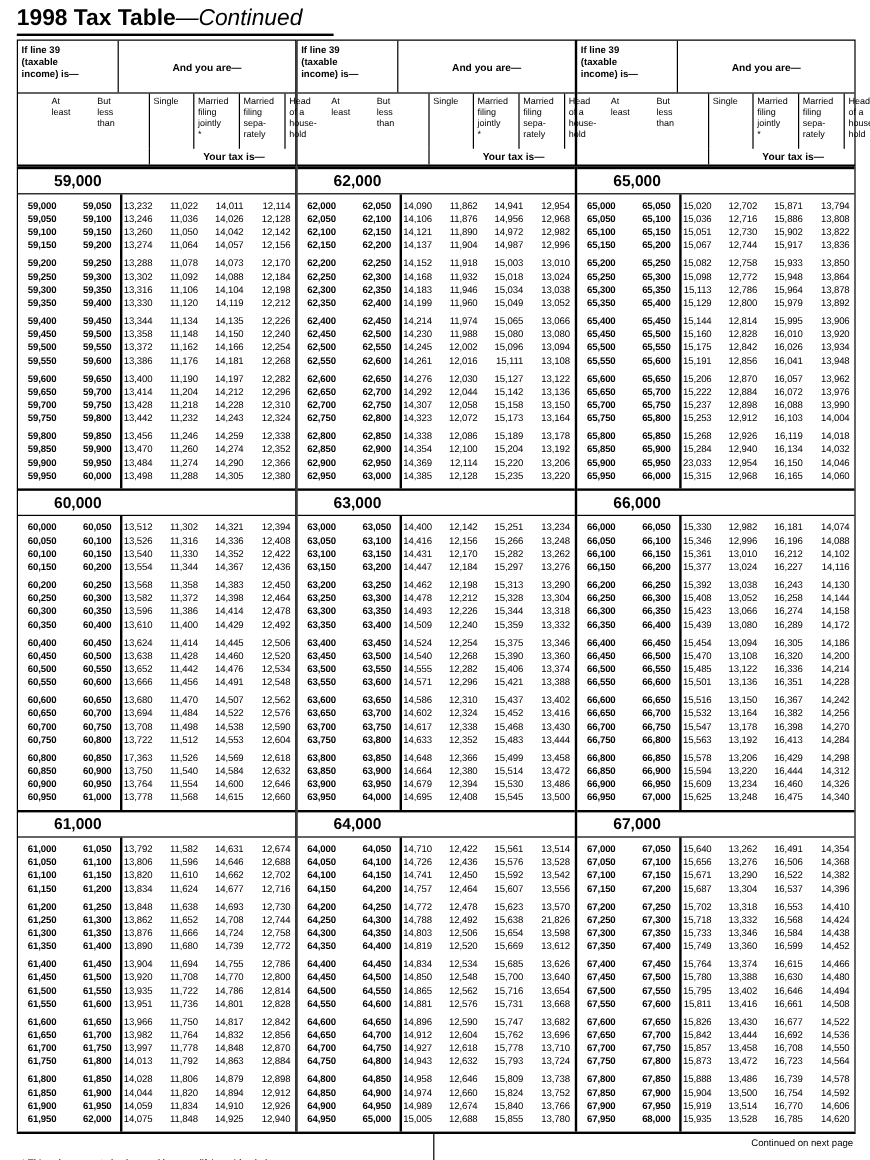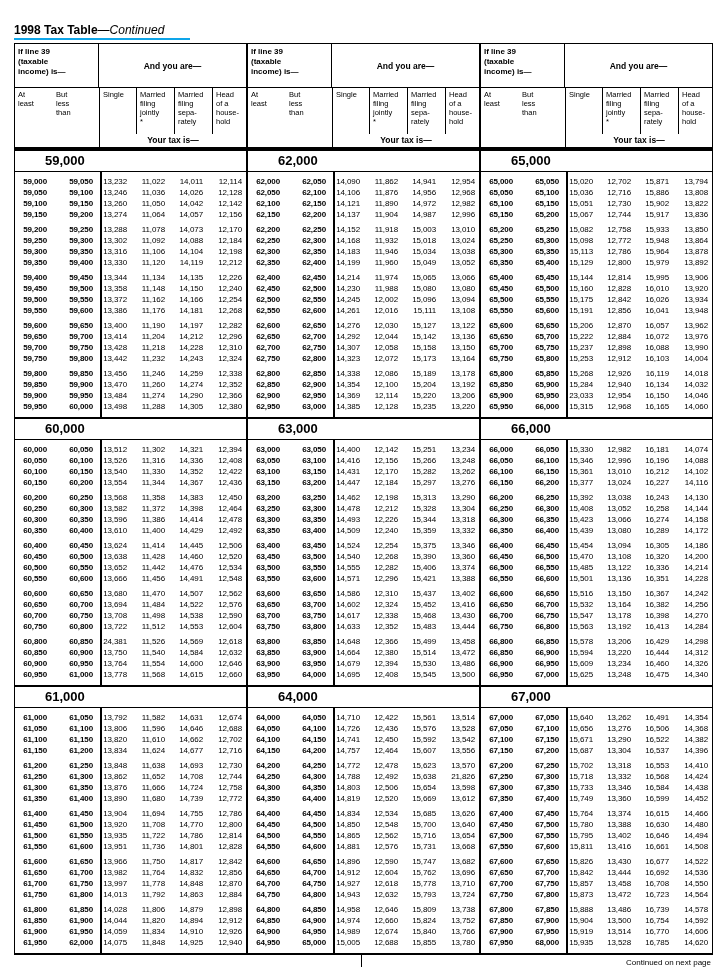--- a/index.html
+++ b/index.html
@@ -3,35 +3,35 @@
 <meta charset="utf-8">
 <style>
   * { box-sizing: border-box; margin: 0; padding: 0; }
   html, body { background: #fff; }
   body {
     width: 725px; height: 967px; overflow: hidden;
     font-family: "Liberation Sans", sans-serif; color: #000;
   }
   .page { padding: 5px 12px 0 14px; }
   .title-line {
-    display: inline-block; font-size: 12px; font-weight: bold;
-    border-bottom: 2px solid #0ea5e9; padding: 0 26px 1px 0; margin-bottom: 3px; margin-top: 18px;
+    display: inline-block; font-size: 19px; font-weight: bold;
+    border-bottom: 2px solid #000000; padding: 0 26px 1px 0; margin-bottom: 3px;
   }
   .title-continued { font-style: italic; font-weight: normal; }
   .panels { display: flex; }
   .panel { width: 233px; }
   
   .hdr-box { border: 1.5px solid #000; border-bottom: 2px solid #000; }
   .hdr-top { display: grid; grid-template-columns: 84px 1fr; border-bottom: 1px solid #000; height: 44px; }
   .income-label {
     font-weight: bold; font-size: 8px; line-height: 10px; padding: 3px 4px 0 3px;
     border-right: 1.5px solid #000; white-space: pre-line;
   }
   .and-you-are { font-weight: bold; font-size: 8.5px; display: flex; align-items: center; justify-content: center; }
-  .hdr-cols { display: grid; grid-template-columns: 38px 46px 37px 38px 38px 1fr; grid-template-rows: 46px 13px; }
+  .hdr-cols { display: grid; grid-template-columns: 38px 46px 37px 38px 38px 1fr; grid-template-rows: 46px 13px; margin-left: 25px; }
   .hc { font-size: 7.5px; line-height: 9px; padding: 2px 1px 0 3px; white-space: pre-line; }
   .hc-at, .hc-but { grid-row: 1 / 3; }
   .hc-single { border-left: 1.5px solid #000; }
   .hc-mfj, .hc-mfs, .hc-hoh { border-left: 1px solid #000; }
   .your-tax { grid-column: 3 / 7; grid-row: 2; border-left: 1.5px solid #000;
     text-align: center; font-weight: bold; font-size: 8.5px; line-height: 12px; }
   
   .body-box { border-left: 1px solid #000; border-right: 1px solid #000; }
   .section-title {
     border-top: 2.5px solid #000; border-bottom: 1.5px solid #000;
@@ -380,21 +380,21 @@
                 <div class="inc">60,750</div>
                 <div class="inc">60,800</div>
                 <div class="tax">13,722</div>
                 <div class="tax">11,512</div>
                 <div class="tax">14,553</div>
                 <div class="tax">12,604</div>
               </div>
               <div class="row">
                 <div class="inc">60,800</div>
                 <div class="inc">60,850</div>
-                <div class="tax">24,381</div>
+                <div class="tax">17,363</div>
                 <div class="tax">11,526</div>
                 <div class="tax">14,569</div>
                 <div class="tax">12,618</div>
               </div>
               <div class="row">
                 <div class="inc">60,850</div>
                 <div class="inc">60,900</div>
                 <div class="tax">13,750</div>
                 <div class="tax">11,540</div>
                 <div class="tax">14,584</div>

